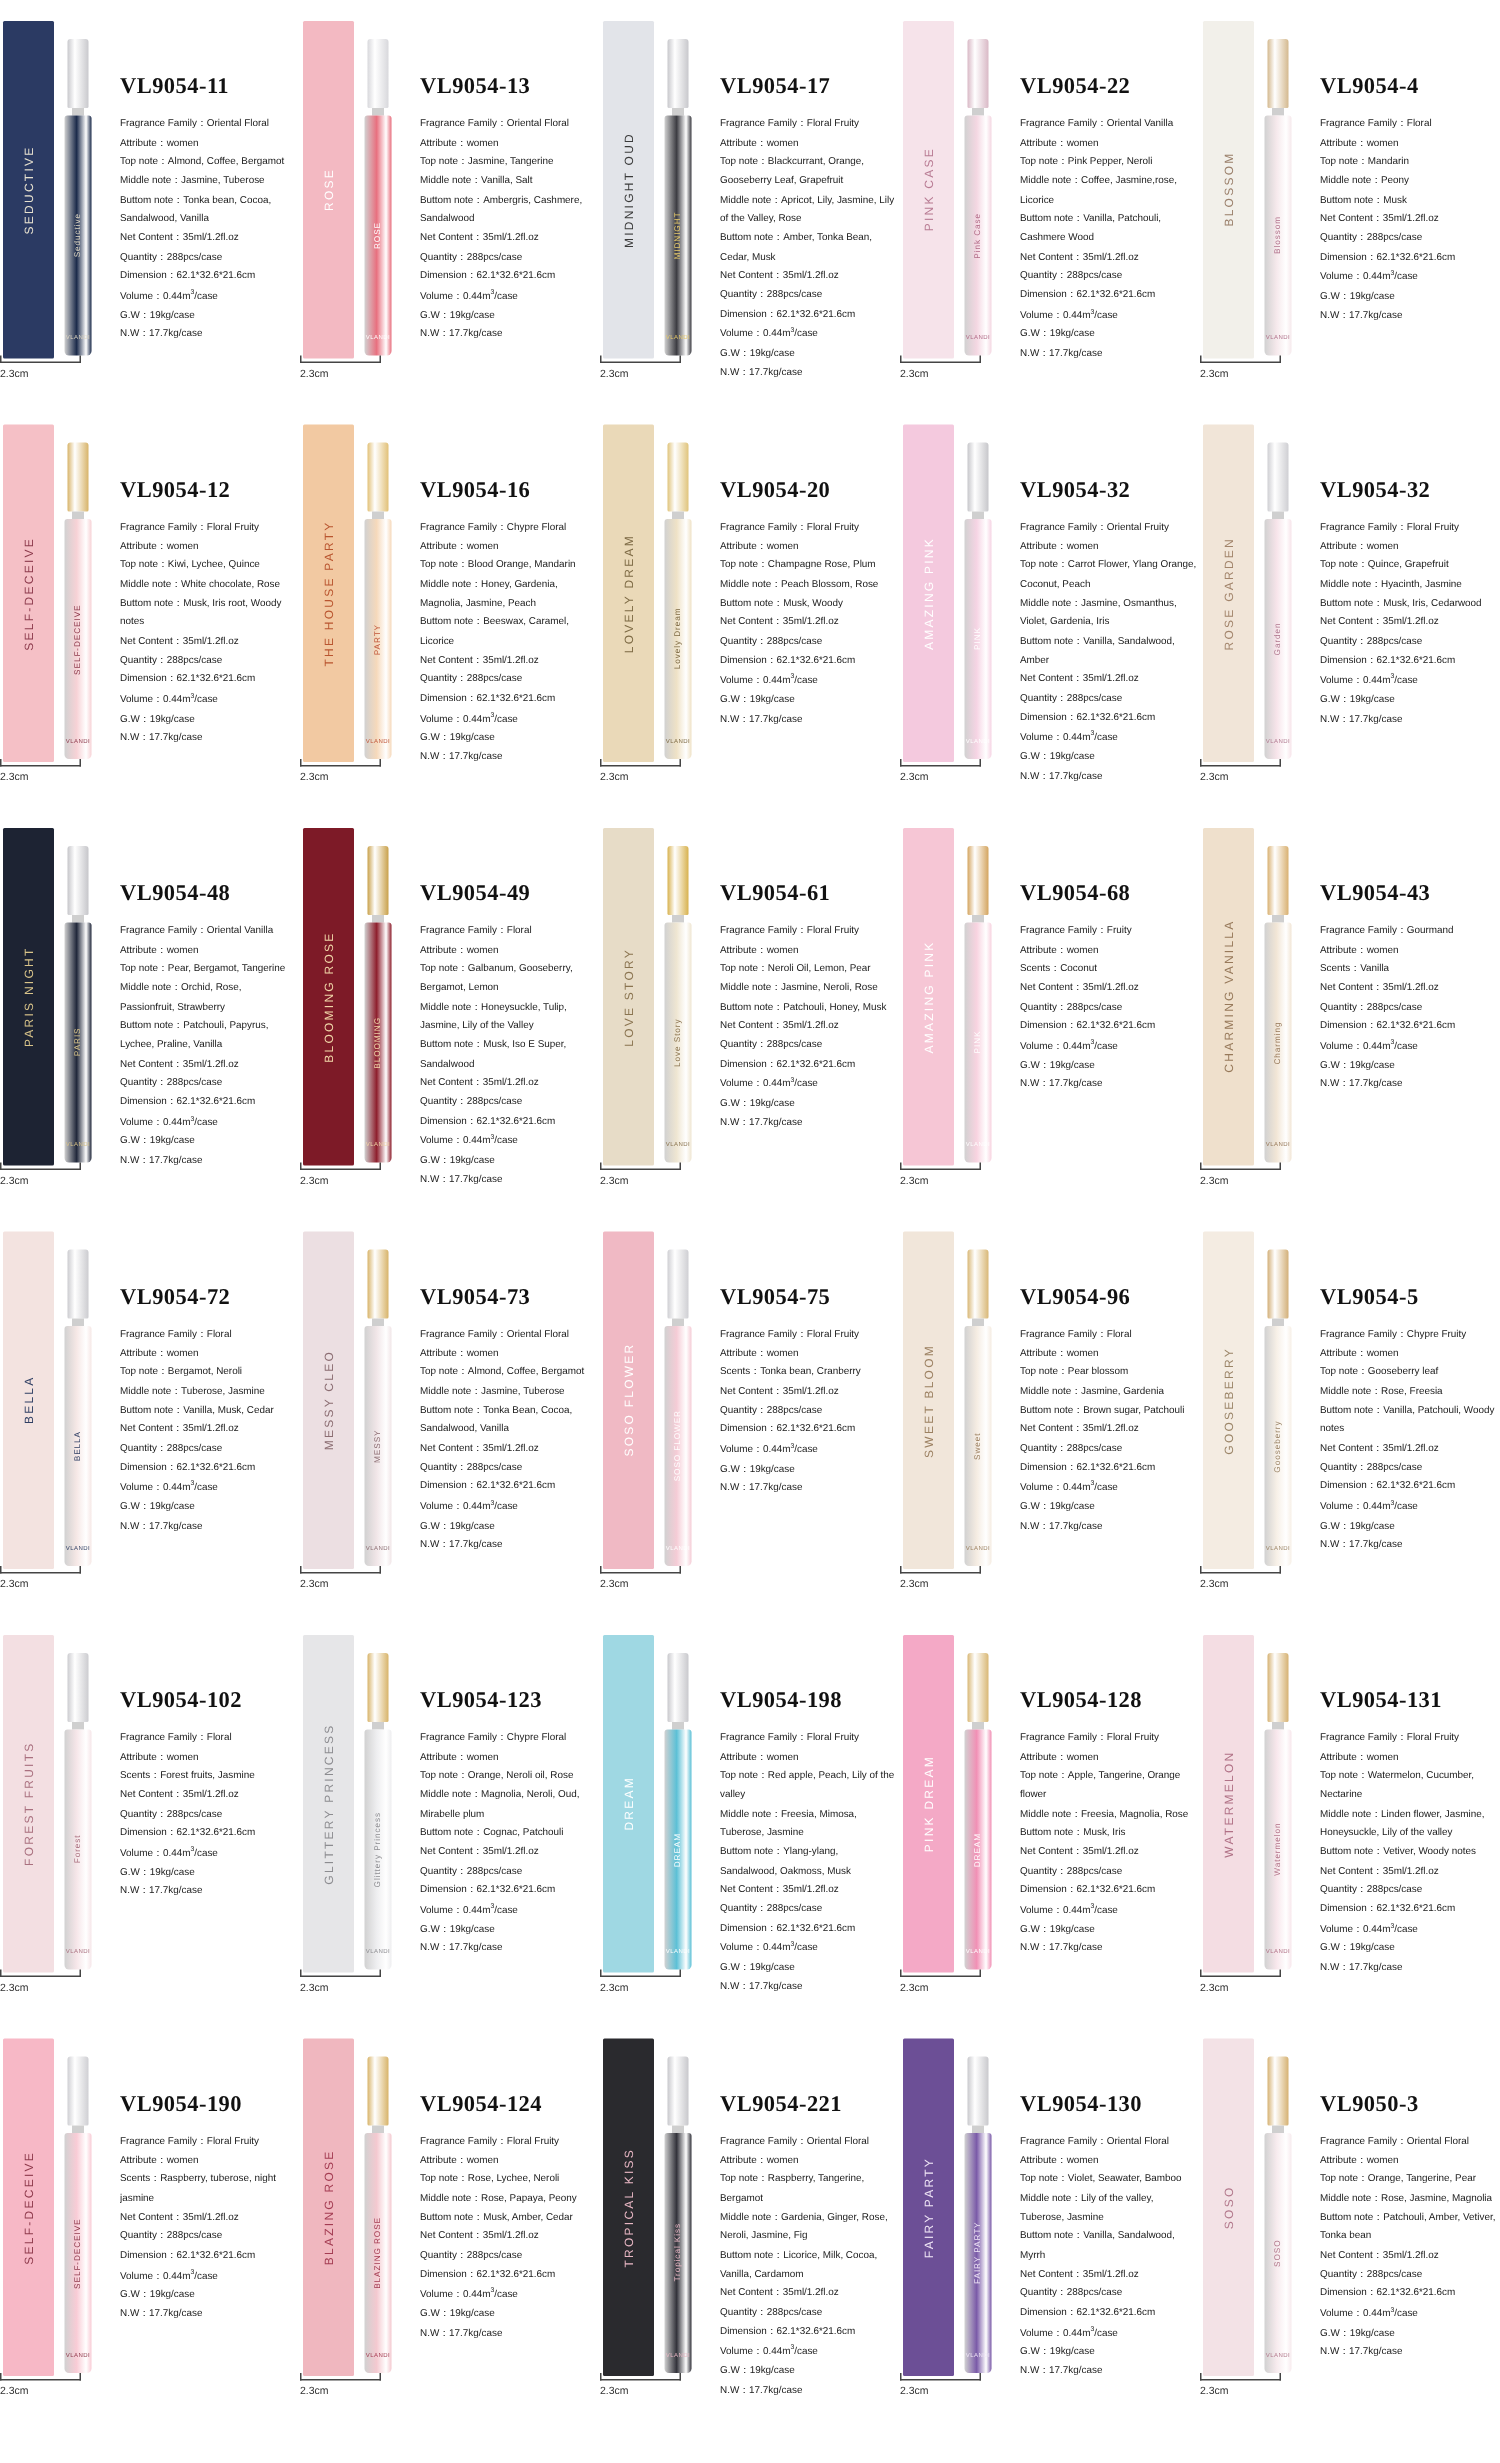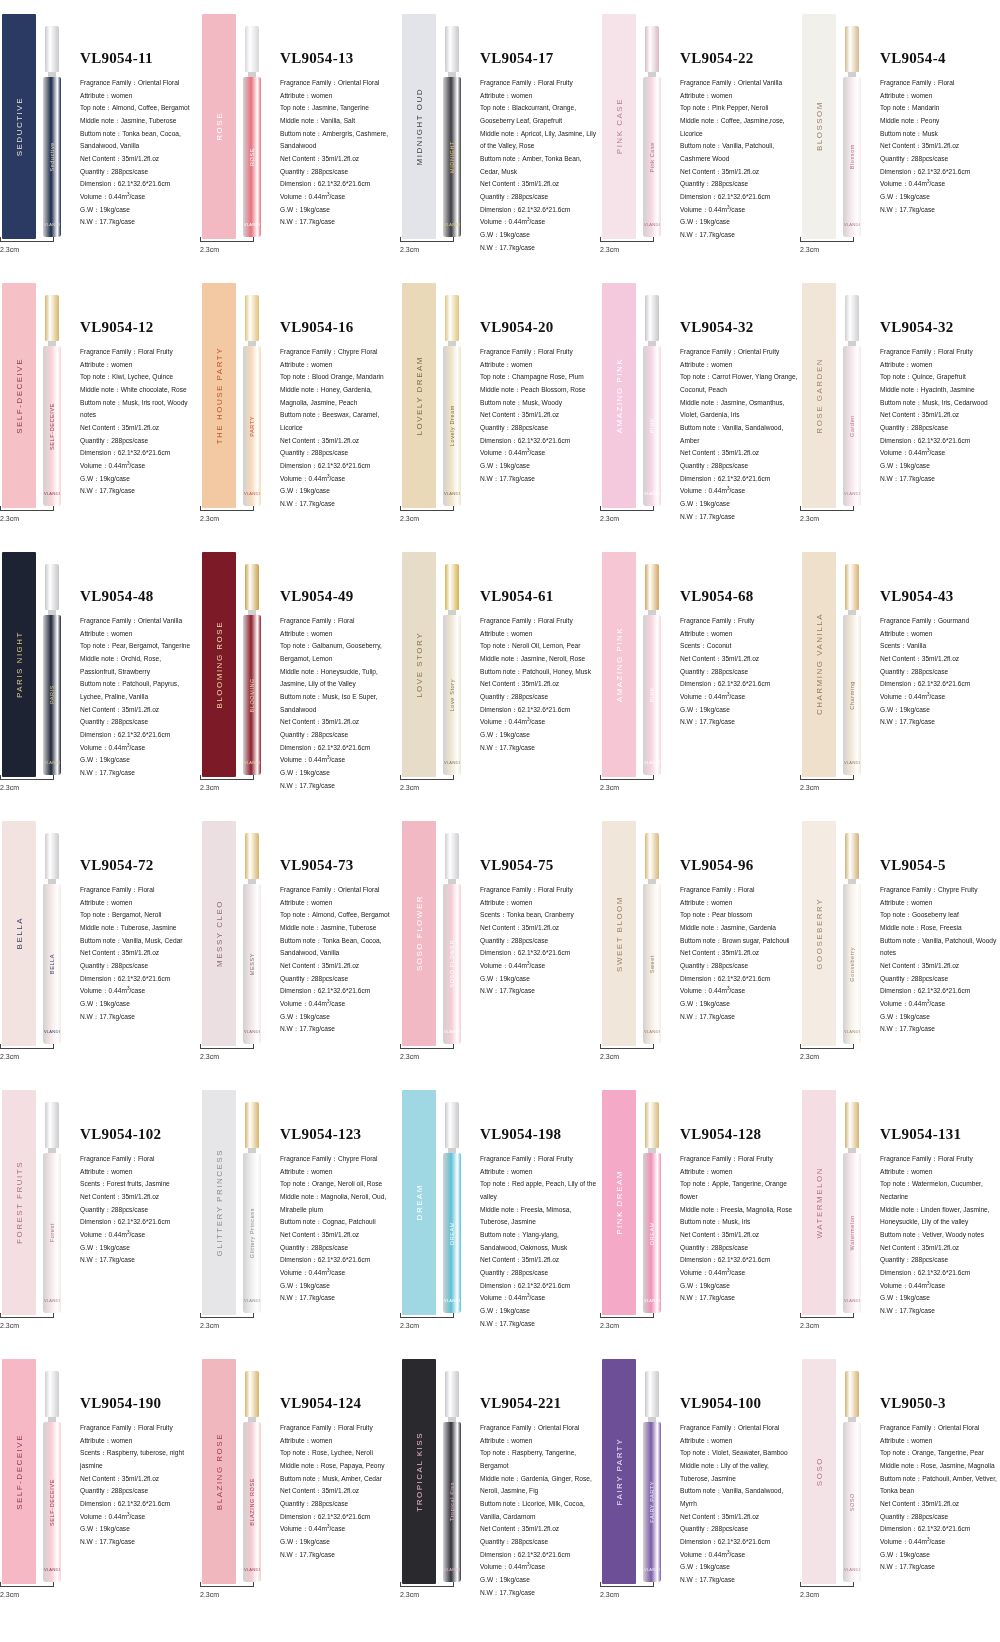--- a/index.html
+++ b/index.html
@@ -1084,21 +1084,21 @@
               <div class="glasslabel">
                 <span style="color:#f0e6f6">FAIRY PARTY</span>
               </div>
               <div class="brandbar" style="color:#f0e6f6">VLANDI</div>
             </div>
           </div>
           <div class="dimtick"></div>
           <div class="dimlabel">2.3cm</div>
         </div>
         <div class="txt">
-          <div class="code">VL9054-100</div>
+          <div class="code">VL9054-130</div>
           <div class="specs">
             <div><b style="font-weight:normal">Fragrance Family：</b>Oriental Floral</div>
             <div>Attribute：women</div>
             <div class="wrap">Top note：Violet, Seawater, Bamboo</div>
             <div class="wrap">Middle note：Lily of the valley, Tuberose, Jasmine</div>
             <div class="wrap">Buttom note：Vanilla, Sandalwood, Myrrh</div>
             <div>Net Content：35ml/1.2fl.oz</div>
             <div>Quantity：288pcs/case</div>
             <div>Dimension：62.1*32.6*21.6cm</div>
             <div>Volume：0.44m<span class="sup">3</span>/case</div>

